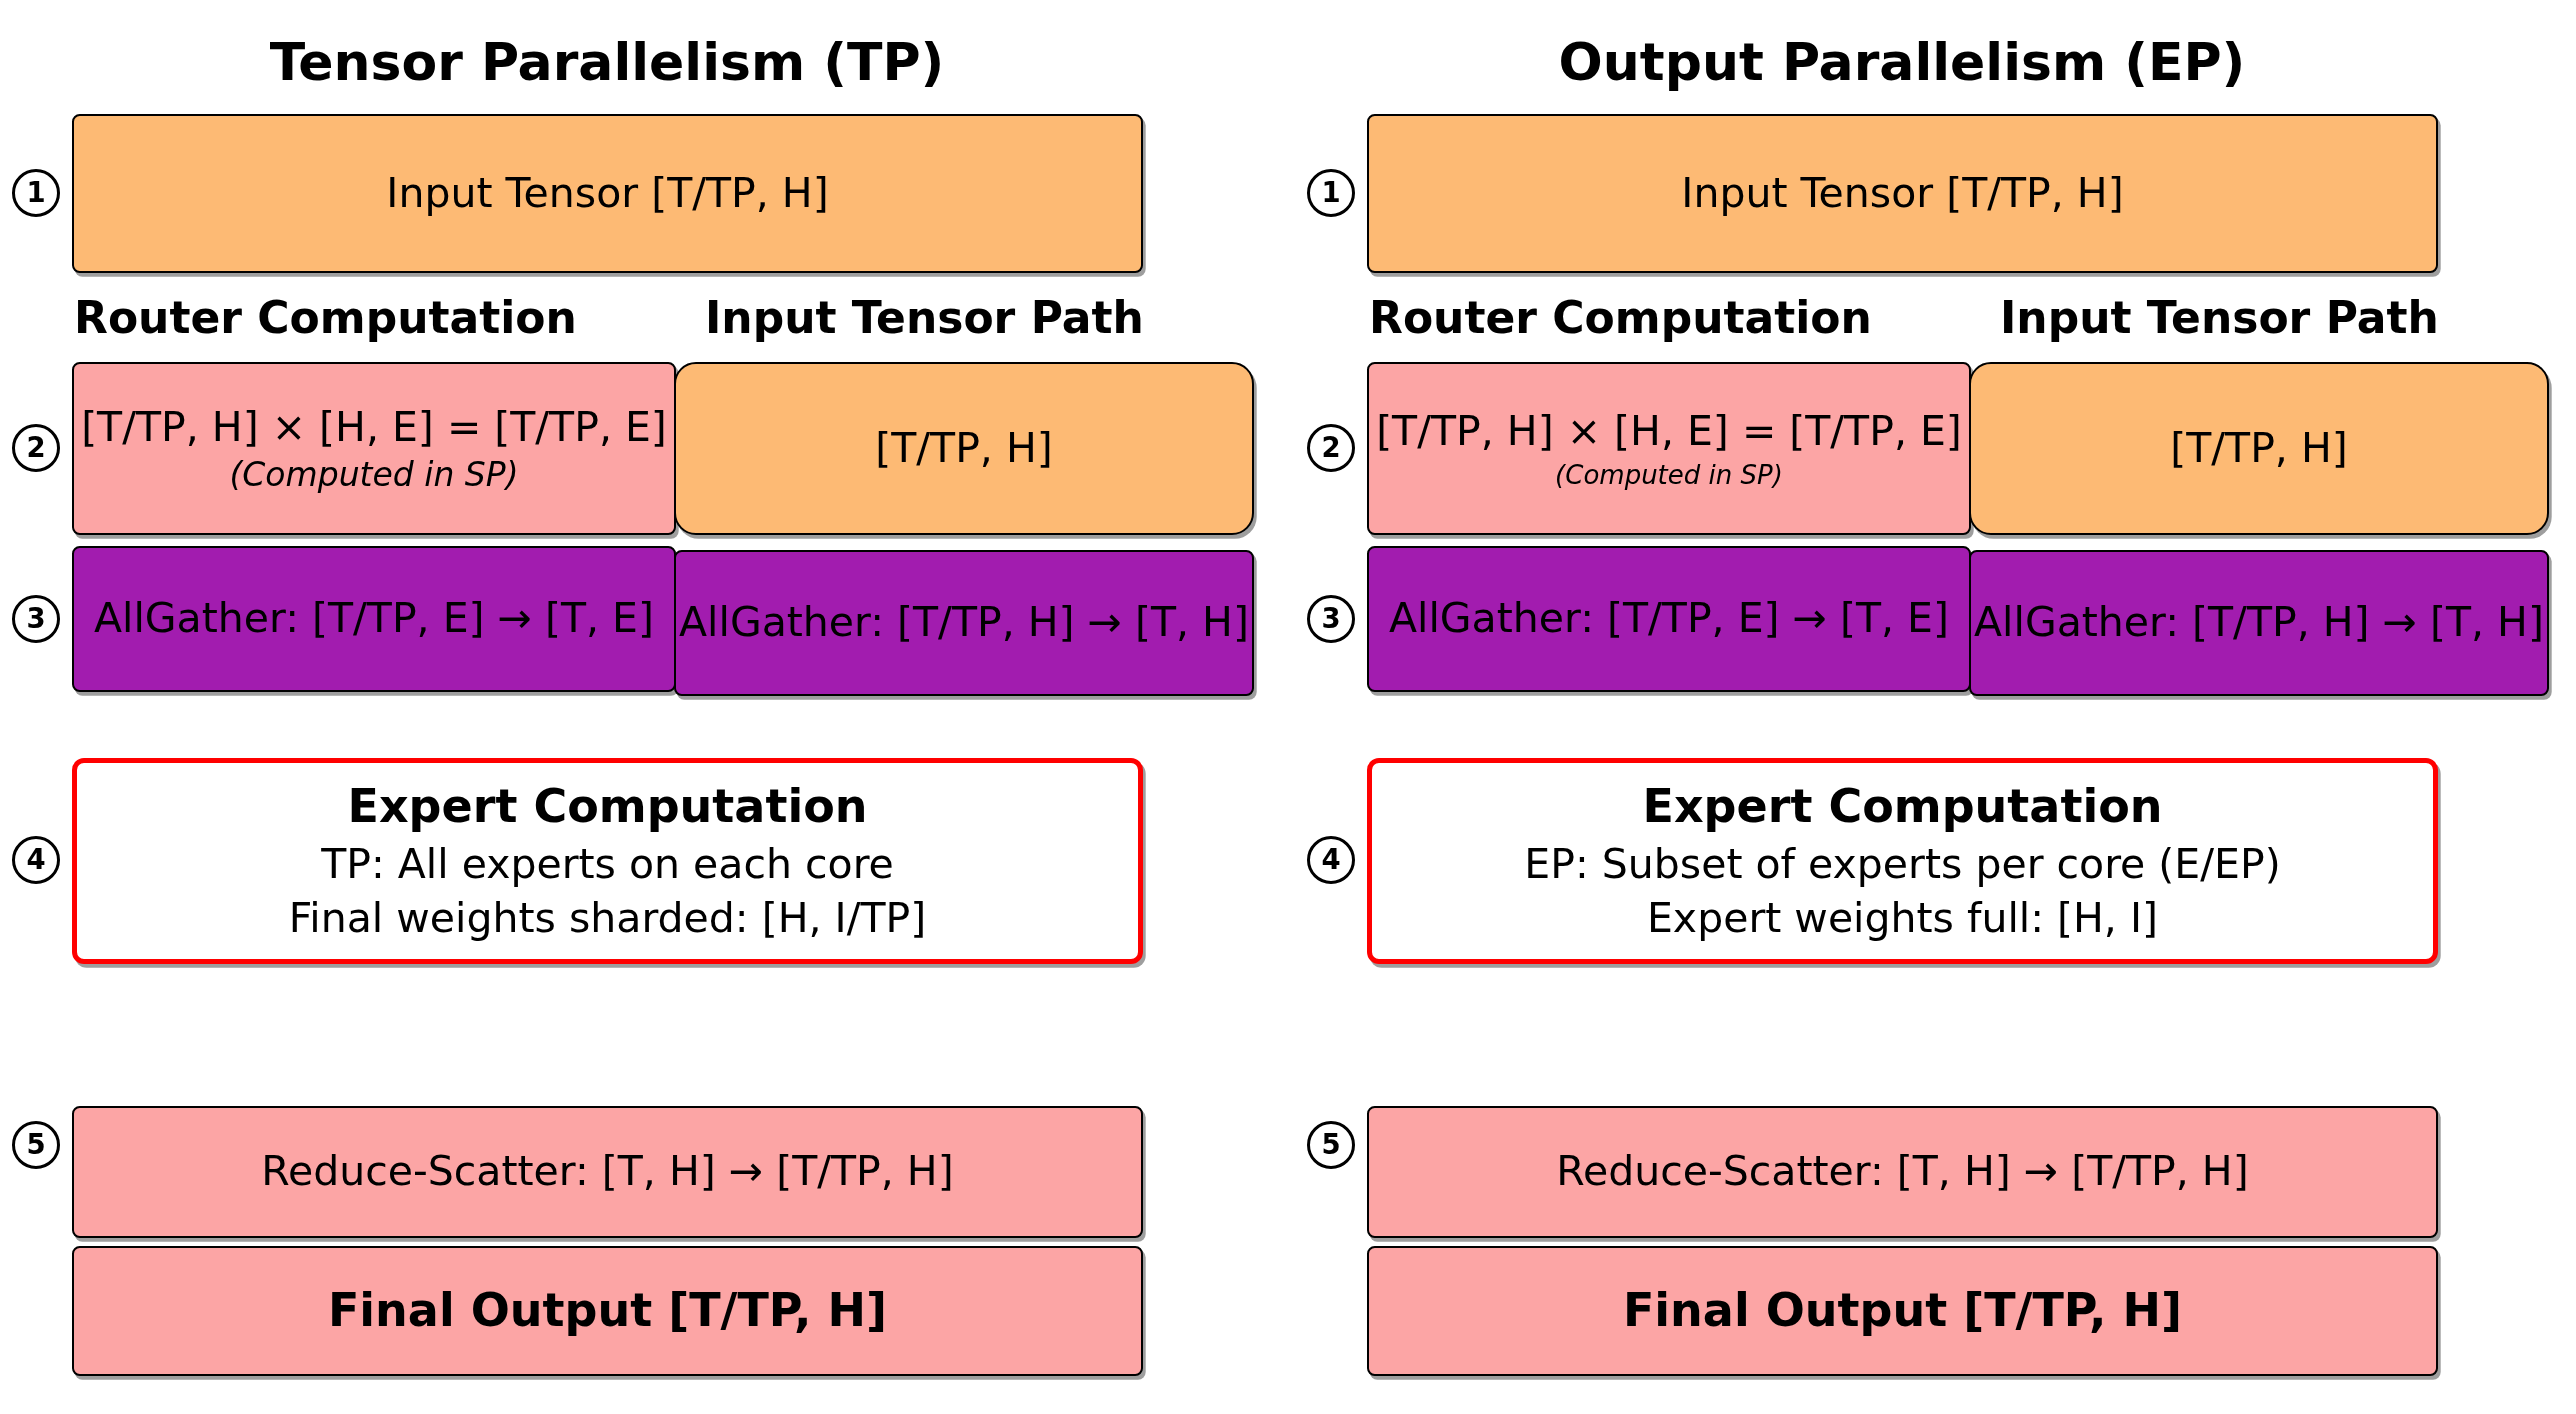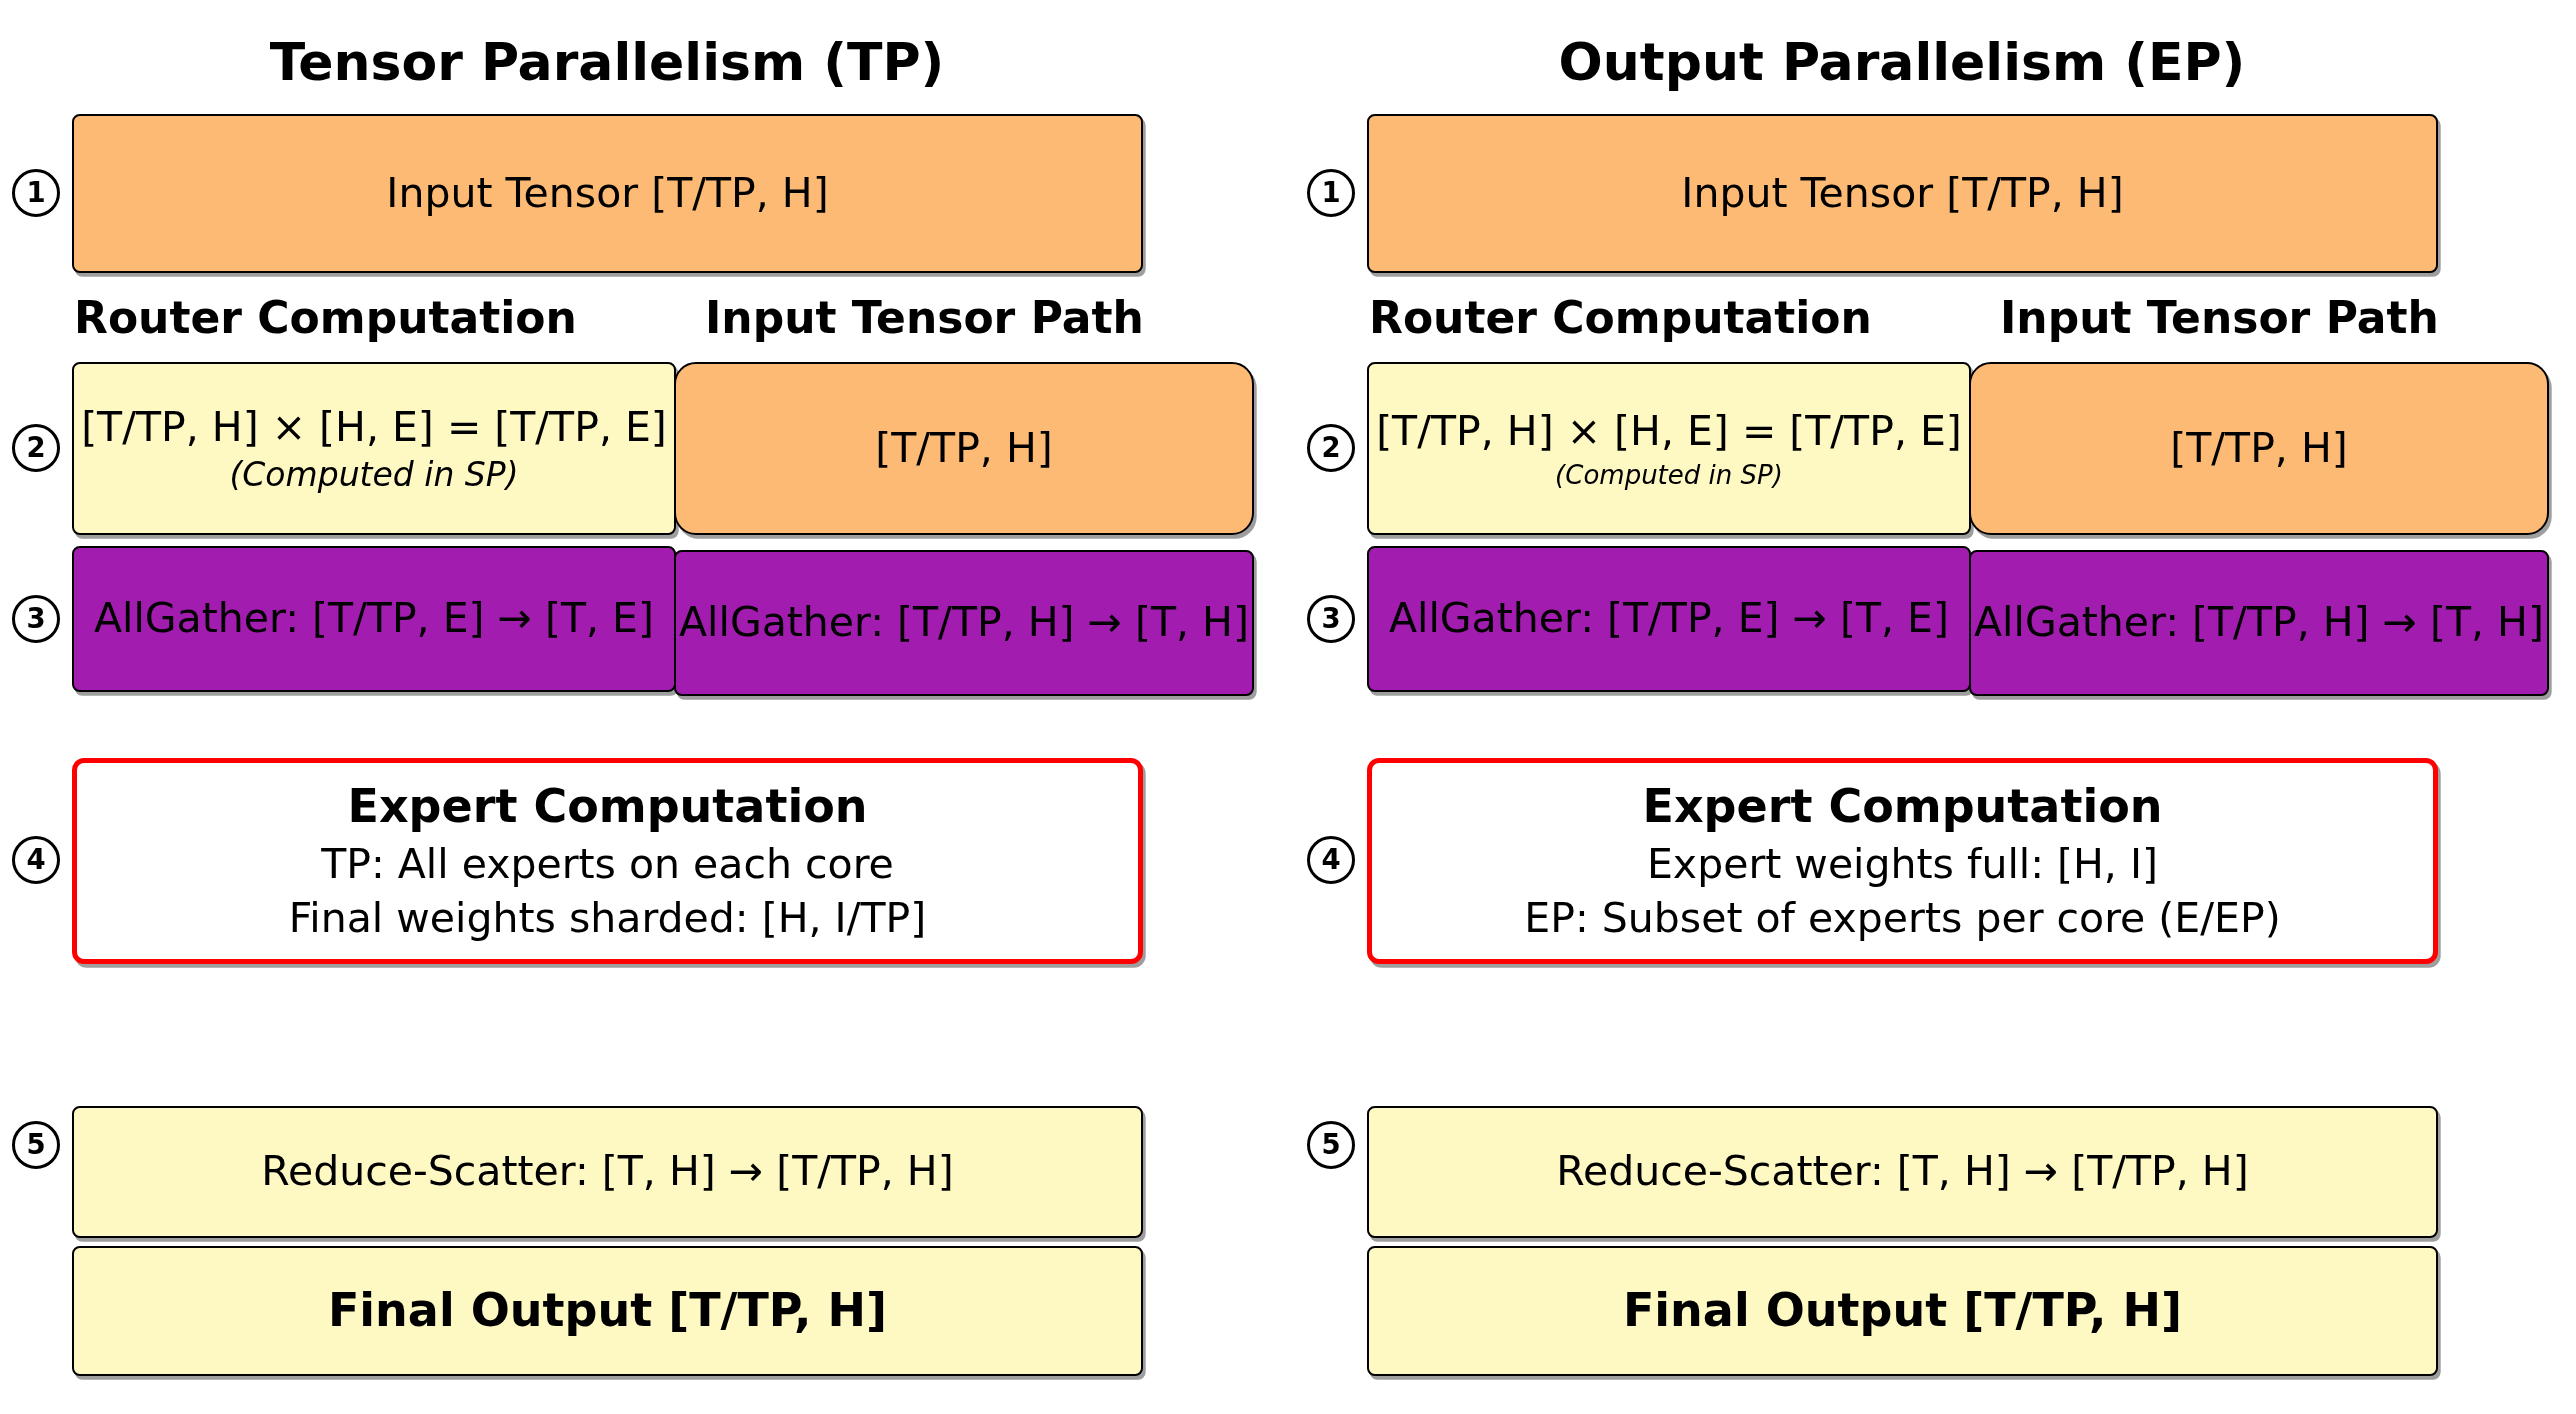--- a/index.html
+++ b/index.html
@@ -45,21 +45,21 @@
     position: absolute;
     box-sizing: border-box;
     border: 2.7px solid #000;
     border-radius: 7.7px;
     display: flex; flex-direction: column;
     align-items: center; justify-content: center;
     text-align: center;
     box-shadow: 2.7px 3.8px 0 rgba(40,40,40,0.45);
   }
   .bg-blue   { background: #fdba74; }
-  .bg-green  { background: #fef9c3; }
+  .bg-green  { background: #fca5a5; }
   .bg-yellow { background: #a21caf; }
 
   .input-box  { left: 72px; top: 114px;  width: 1071px; height: 159px; }
   .row2-left  { left: 72px; top: 362px;  width: 604px; height: 173px; }
   .row2-right { left: 674px; top: 362px; width: 580px; height: 173px; border-radius: 22px; }
   .row3-left  { left: 72px; top: 546px;  width: 604px; height: 146px; }
   .row3-right { left: 674px; top: 550px; width: 580px; height: 146px; }
   .expert-box {
     left: 72px; top: 758px; width: 1071px; height: 206px;
     background: #ffffff;
@@ -181,22 +181,22 @@
 
     <div class="box bg-yellow row3-left">
       <span class="t-body">AllGather: [T/TP, E] → [T, E]</span>
     </div>
     <div class="box bg-yellow row3-right">
       <span class="t-body">AllGather: [T/TP, H] → [T, H]</span>
     </div>
 
     <div class="box expert-box">
       <span class="t-bold-lg">Expert Computation</span>
+      <span class="t-body">EP: Subset of experts per core (E/EP)</span>
       <span class="t-body">Expert weights full: [H, I]</span>
-      <span class="t-body">EP: Subset of experts per core (E/EP)</span>
     </div>
 
     <div class="box bg-green row5">
       <span class="t-body">Reduce-Scatter: [T, H] → [T/TP, H]</span>
     </div>
 
     <div class="box bg-green final">
       <span class="t-final">Final Output [T/TP, H]</span>
     </div>
   </section>

